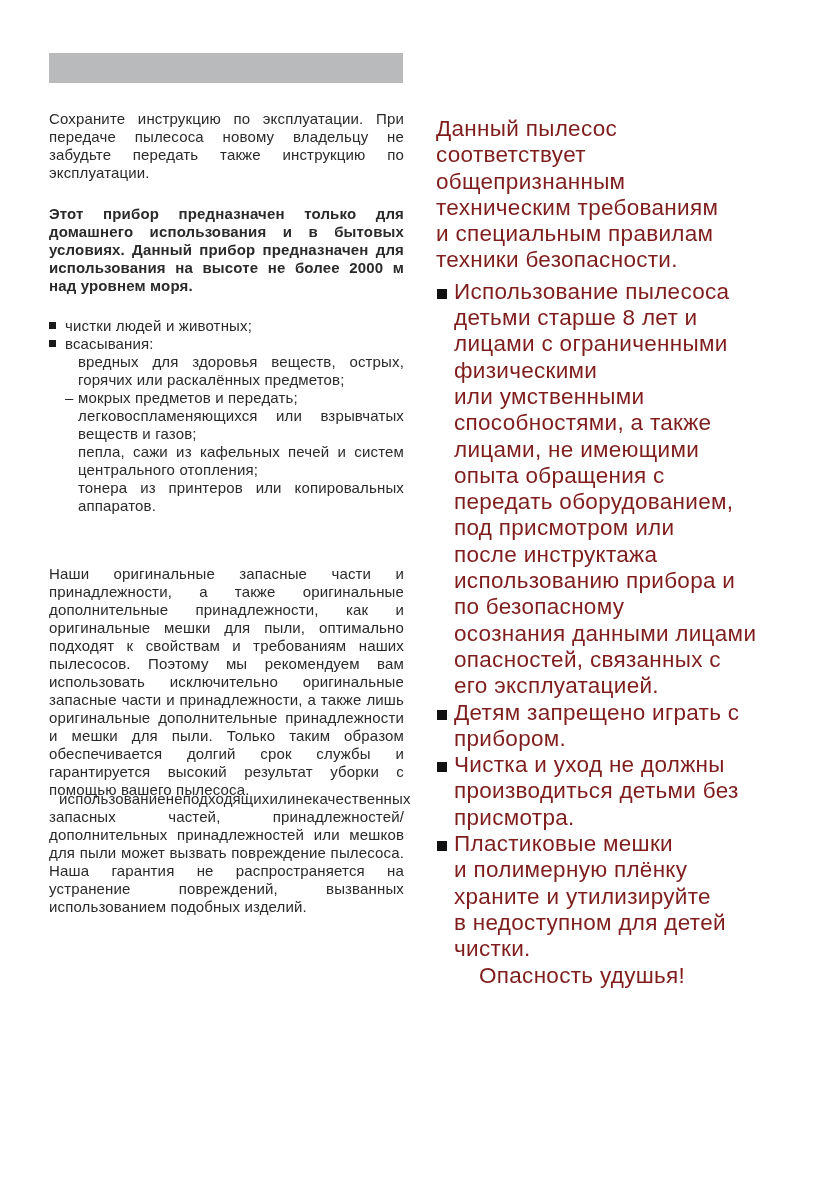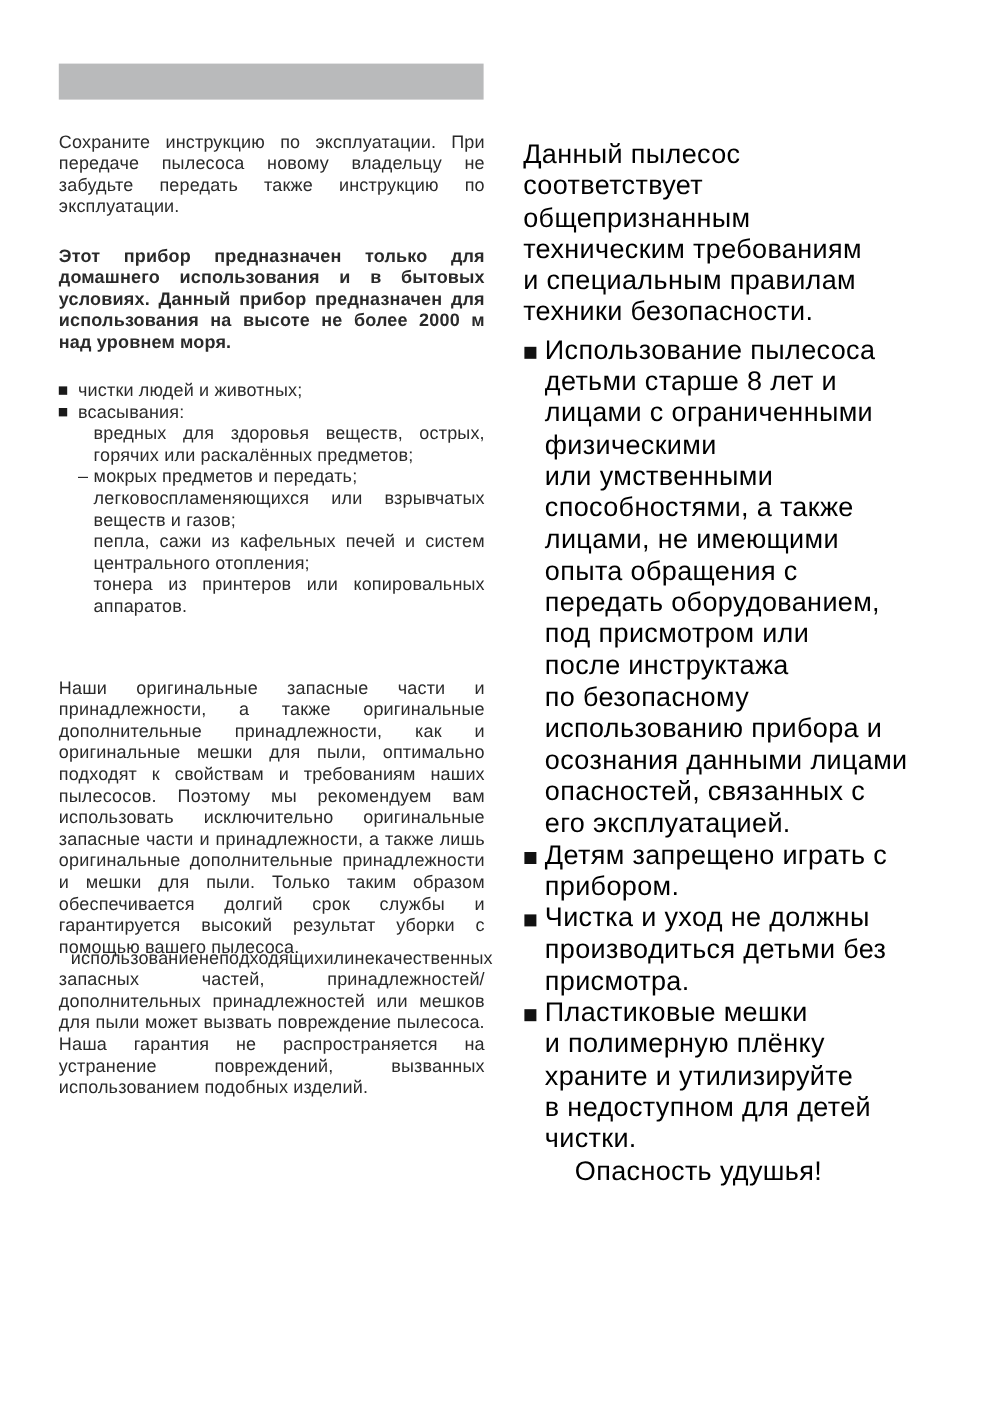--- a/index.html
+++ b/index.html
@@ -11,21 +11,21 @@
     .blk2 { top: 205px; font-weight: bold; }
     .blk3 { top: 317px; }
     .blk4 { top: 565px; }
     .blk5 { top: 790px; }
     .bul { position: relative; padding-left: 16px; }
     .bul .sq { position: absolute; left: 0; top: 5px; width: 7px; height: 7px; background: #1a1a1a; }
     .sub { padding-left: 29px; text-align: justify; text-align-last: left; }
     .sub.dash { padding-left: 16px; }
     .sub.dash .dsh { display: inline-block; width: 13px; }
     .indent-first { text-indent: 10px; }
-    .right-col { position: absolute; left: 436px; top: 116px; width: 380px; font-size: 22.5px; line-height: 26.3px; color: #000000; letter-spacing: 0.3px; }
+    .right-col { position: absolute; left: 436px; top: 116px; width: 380px; font-size: 22.5px; line-height: 26.3px; color: #7f1d1d; letter-spacing: 0.3px; }
     .right-col p { margin: 0; }
     .rline { display: block; white-space: nowrap; }
     .rbul { position: relative; padding-left: 18px; margin-top: 0; }
     .rbul .rsq { position: absolute; left: 1px; top: 10px; width: 10px; height: 10px; background: #111; }
     .rwarn { padding-left: 43px; }
     .gap-r { height: 5px; }
   </style>
 </head>
 <body>
 
@@ -79,22 +79,22 @@
     <span class="rline">детьми старше 8 лет и</span>
     <span class="rline">лицами с ограниченными</span>
     <span class="rline">физическими</span>
     <span class="rline">или умственными</span>
     <span class="rline">способностями, а также</span>
     <span class="rline">лицами, не имеющими</span>
     <span class="rline">опыта обращения с</span>
     <span class="rline">передать оборудованием,</span>
     <span class="rline">под присмотром или</span>
     <span class="rline">после инструктажа</span>
+    <span class="rline">использованию прибора и</span>
     <span class="rline">по безопасному</span>
-    <span class="rline">использованию прибора и</span>
     <span class="rline">осознания данными лицами</span>
     <span class="rline">опасностей, связанных с</span>
     <span class="rline">его эксплуатацией.</span>
   </div>
   <div class="rbul">
     <span class="rsq"></span>
     <span class="rline">Детям запрещено играть с</span>
     <span class="rline">прибором.</span>
   </div>
   <div class="rbul">

